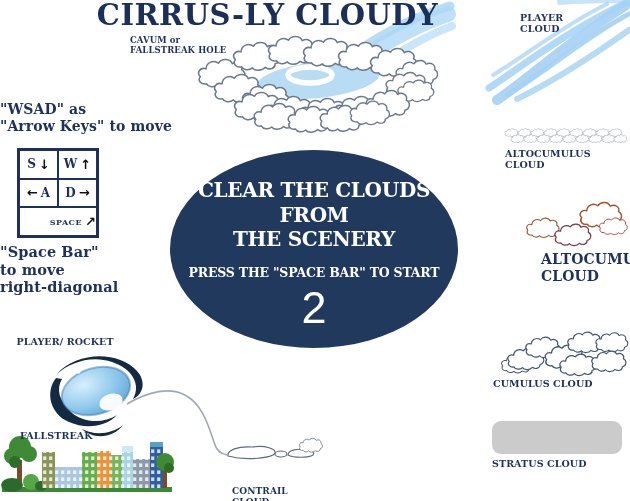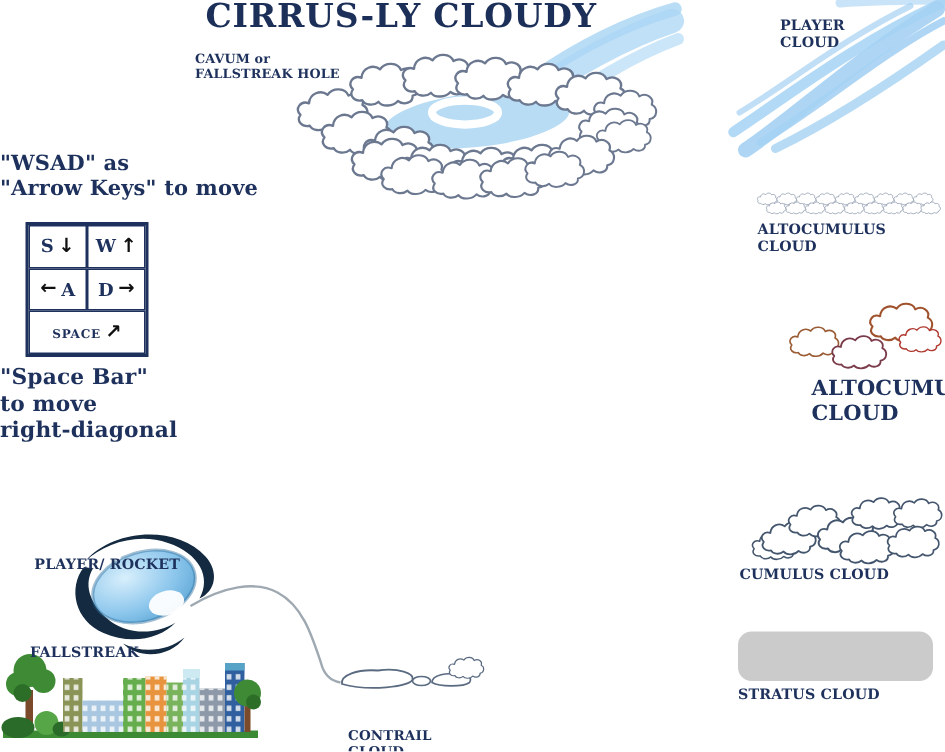--- a/index.html
+++ b/index.html
@@ -8,58 +8,58 @@
     font-family:"DejaVu Serif", serif;
   }
   #art{position:absolute;left:0;top:0;width:630px;height:501px;}
   .lbl{
     position:absolute;color:#1d315c;font-weight:bold;
     white-space:pre-line;line-height:1.18;letter-spacing:0.1px;
   }
   .lbl.left{text-align:left;}
   #title{
     position:absolute;left:0;top:0;width:535px;text-align:center;
-    color:#1c2f58;font-weight:bold;font-size:22px;letter-spacing:0.5px;line-height:1.05;
+    color:#1c2f58;font-weight:bold;font-size:29px;letter-spacing:0.5px;line-height:1.05;
   }
   #cavum-label{left:130px;top:35px;width:100px;font-size:8.5px;}
   #wsad-heading{left:0px;top:101px;width:186px;font-size:14px;}
   #space-note{left:0px;top:243px;width:126px;font-size:14.5px;line-height:1.22;}
   
   #keygrid{
     position:absolute;left:17px;top:148px;width:82px;height:90px;
     border:2px solid #1d315c;display:grid;grid-template-columns:1fr 1fr;grid-template-rows:1fr 1fr 1fr;
     background:#fff;box-sizing:border-box;
   }
   .kcell{
     border:1px solid #1d315c;display:flex;align-items:center;justify-content:center;gap:3px;
     color:#1d315c;font-weight:bold;font-size:12px;
   }
   .kcell .arrow{color:#101010;font-family:"DejaVu Sans",sans-serif;font-size:13px;font-weight:bold;}
-  .kcell.space{grid-column:1 / -1;}
+  .kcell.space{grid-column:1 / -1;justify-content:flex-end;}
   .kcell.space .kword{font-size:8px;letter-spacing:0.5px;}
   
   #dialog{
     position:absolute;left:170px;top:150px;width:288px;height:198px;border-radius:50%;
     background:#20395c;display:flex;flex-direction:column;align-items:center;justify-content:center;
     text-align:center;color:#ffffff;
   }
   #dialog-heading{font-weight:bold;font-size:20px;line-height:1.22;white-space:pre-line;letter-spacing:-0.3px;margin-top:10px;}
   #dialog-subtext{font-weight:bold;font-size:12.5px;margin-top:13px;letter-spacing:-0.2px;}
   #dialog-countdown{
     font-family:"Liberation Sans","DejaVu Sans",sans-serif;font-weight:normal;
     font-size:45px;line-height:1;margin-top:5px;
   }
   
   #cirrus-label{left:520px;top:12px;width:60px;font-size:9.5px;}
   #cirrocumulus-label{left:505px;top:148px;width:126px;font-size:9.5px;}
   #altocumulus-label{left:541px;top:251px;width:90px;font-size:14px;}
   #cumulus-label{left:493px;top:378px;width:134px;font-size:9.5px;}
   #stratus-label{left:492px;top:458px;width:132px;font-size:9.5px;}
   
-  #player-label{left:10px;top:336px;width:110px;font-size:9.5px;text-align:right;margin-top:35px;}
+  #player-label{left:10px;top:336px;width:110px;font-size:9.5px;text-align:center;}
   #buildings-label{left:20px;top:430px;width:110px;font-size:9.5px;}
   #contrail-label{left:232px;top:486px;width:90px;font-size:9px;}
 </style>
 </head>
 <body>
 
 <div id="stage">
 
   <svg id="art" viewBox="0 0 630 501" aria-hidden="true">
     <defs>
@@ -246,20 +246,27 @@
     <div class="kcell space">
       <span class="kword">SPACE</span>
       <span class="arrow">↗</span>
     </div>
   </div>
 
   <div id="space-note" class="lbl">"Space Bar"
 to move
 right-diagonal</div>
 
+  <div id="dialog">
+    <div id="dialog-heading">CLEAR THE CLOUDS
+FROM
+THE SCENERY</div>
+    <div id="dialog-subtext">PRESS THE "SPACE BAR" TO START</div>
+    <div id="dialog-countdown">2</div>
+  </div>
 
   <div id="cirrus-label" class="lbl left">PLAYER
 CLOUD</div>
   <div id="cirrocumulus-label" class="lbl">ALTOCUMULUS
 CLOUD</div>
   <div id="altocumulus-label" class="lbl left">ALTOCUMULUS
 CLOUD</div>
   <div id="stratus-label" class="lbl">STRATUS CLOUD</div>
   <div id="cumulus-label" class="lbl">CUMULUS CLOUD</div>
 

